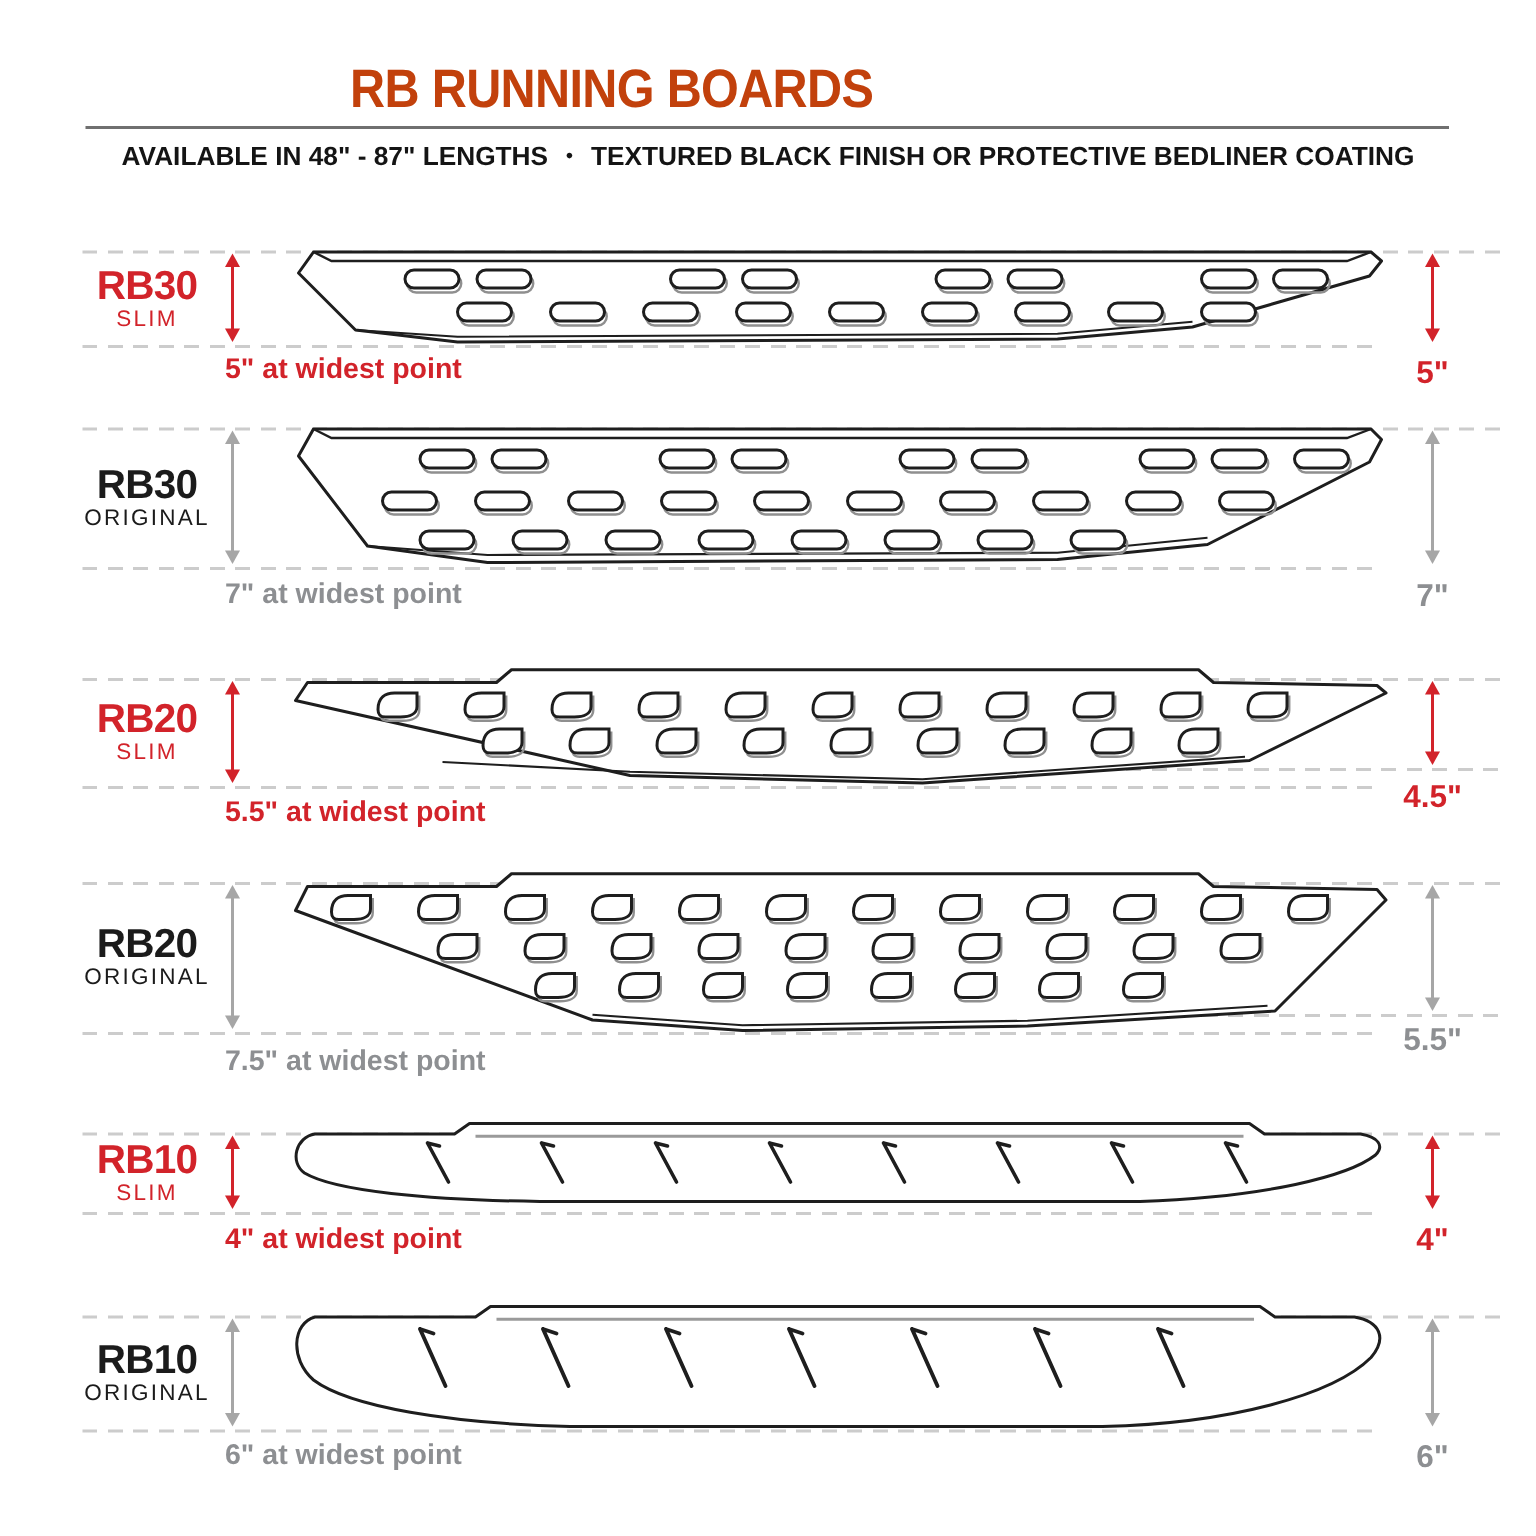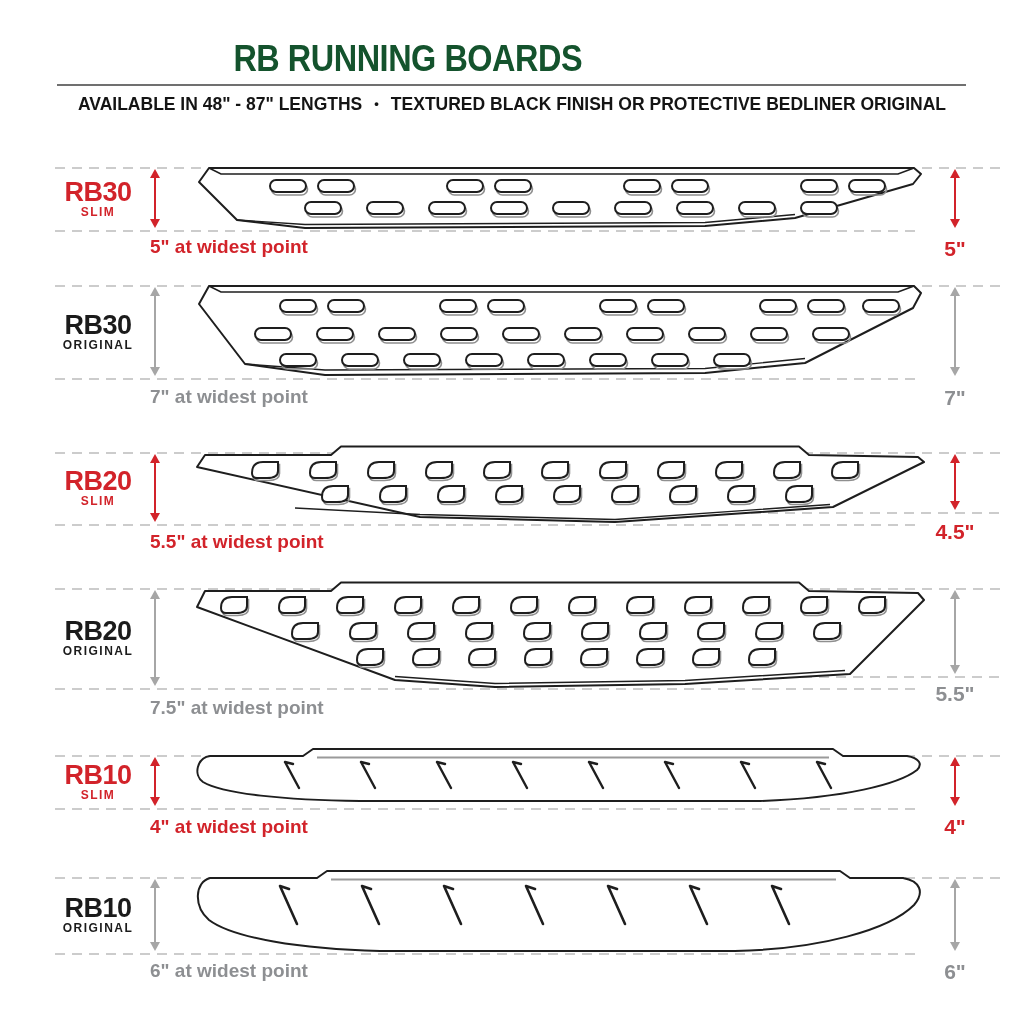--- a/index.html
+++ b/index.html
@@ -1,33 +1,33 @@
 <!DOCTYPE html>
 <html><head>
 <meta charset="utf-8">
 <style>
   html,body{margin:0;padding:0;background:#fff;}
   #canvas{position:relative;width:1024px;height:1024px;background:#fff;overflow:hidden;
           font-family:"Liberation Sans","DejaVu Sans",sans-serif;}
   .title{position:absolute;top:38px;left:0;width:816px;text-align:center;
-         font-size:36px;font-weight:800;color:#14532d;letter-spacing:-.5px;}
+         font-size:36px;font-weight:800;color:#c2410c;letter-spacing:-.5px;}
   .title span{display:inline-block;transform:scaleX(.9);}
   .divider{position:absolute;top:84px;left:57px;width:909px;height:2px;background:#707070;}
   .subtitle{position:absolute;top:94px;left:0;width:1024px;text-align:center;
             font-size:17.5px;font-weight:700;color:#141414;white-space:nowrap;}
   .subtitle .bullet{display:inline-block;margin:0 12px;font-size:13px;vertical-align:2px;}
   .dash{position:absolute;left:55px;height:2px;
         background:repeating-linear-gradient(90deg,#cccccc 0 10px,transparent 10px 17px);}
   .dash.full{width:950px;}
   .dash.bot{width:865px;}
   .dash.part{left:700px;width:305px;}
   .mlabel{position:absolute;left:38px;width:120px;display:flex;flex-direction:column;
           justify-content:center;align-items:center;text-align:center;}
   .mlabel .model{font-size:27px;font-weight:800;line-height:1.04;letter-spacing:-.5px;}
-  .mlabel .variant{font-size:12px;font-weight:700;letter-spacing:1.5px;line-height:1.15;}
+  .mlabel .variant{font-size:15px;font-weight:400;letter-spacing:1.5px;line-height:1.15;}
   .slim .model,.slim .variant{color:#D2232A;}
   .orig .model,.orig .variant{color:#1b1b1b;}
   .note{position:absolute;left:150px;font-size:19px;font-weight:700;white-space:nowrap;}
   .note.red{color:#D2232A;} .note.gry{color:#8d8f92;}
   .rlabel{position:absolute;left:922px;width:66px;text-align:center;
           font-size:21px;font-weight:700;}
   .rlabel.red{color:#D2232A;} .rlabel.gry{color:#8d8f92;}
   .varrow{position:absolute;width:14px;}
   .varrow .line{position:absolute;left:6px;top:7px;bottom:7px;width:2px;background:currentColor;}
   .varrow:before{content:"";position:absolute;top:0;left:2px;width:0;height:0;
@@ -63,21 +63,21 @@
         </g>
       <g id="slash-l">
           <path d="M0,2 L9,5 M0,2 L17,40" stroke="#1e1e1e" stroke-width="2.6" fill="none" stroke-linecap="round"></path>
         </g>
     </defs>
   </svg>
 
   <div class="title"><span>RB RUNNING BOARDS</span></div>
   <div class="divider"></div>
   <div class="subtitle">
-    <span>AVAILABLE IN 48" - 87" LENGTHS</span><span class="bullet">•</span><span>TEXTURED BLACK FINISH OR PROTECTIVE BEDLINER ORIGINAL</span>
+    <span>AVAILABLE IN 48" - 87" LENGTHS</span><span class="bullet">•</span><span>TEXTURED BLACK FINISH OR PROTECTIVE BEDLINER COATING</span>
   </div>
 
   <div class="dash full" style="top:167px"></div>
   <div class="dash bot" style="top:230px"></div>
   <div class="mlabel slim" style="top:167px;height:63px">
     <div class="model">RB30</div>
     <div class="variant">SLIM</div>
   </div>
   <div class="varrow red" style="left:148px;top:169px;height:59px">
       <div class="line"></div>

